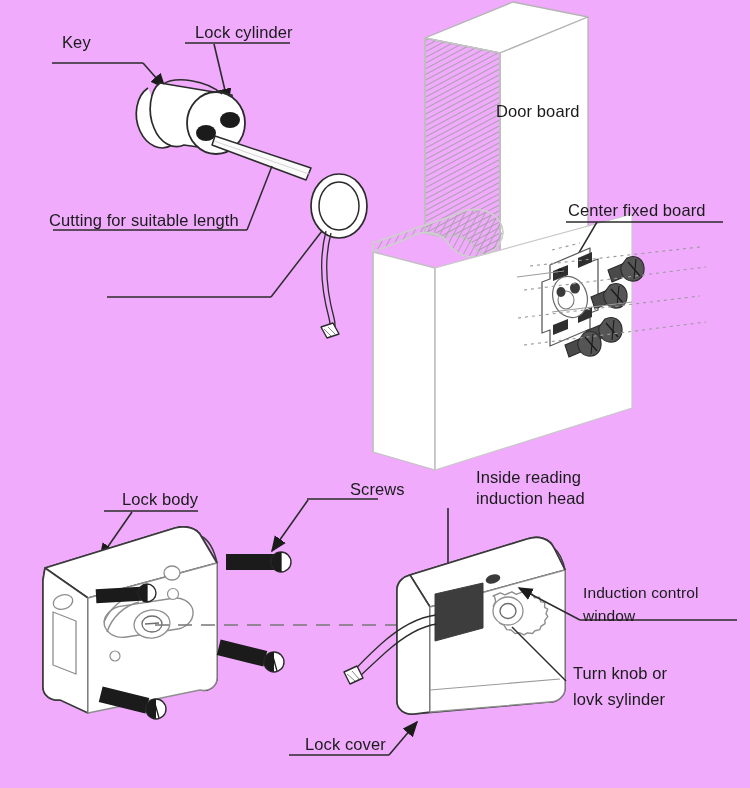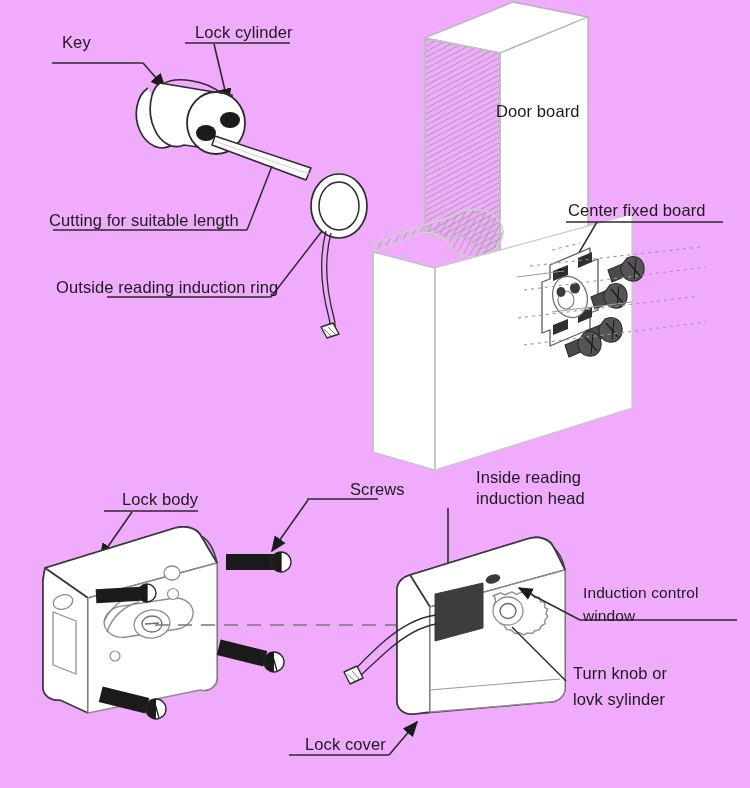--- a/index.html
+++ b/index.html
@@ -344,21 +344,20 @@
     </g>
 
   </svg>
 
   <div class="lbl" style="left:62px; top:32px;">Key</div>
 
   <div class="lbl" style="left:187px; top:22px;margin-left:8px;">Lock cylinder</div>
 
   <div class="lbl" style="left:49px; top:210px;">Cutting for suitable length</div>
 
-  <div class="lbl" style="left:56px; top:277px;">Outside reading induction ring</div>
 
   <div class="lbl" style="left:496px; top:101px;">Door board</div>
 
   <div class="lbl" style="left:568px; top:200px;">Center fixed board</div>
 
   <div class="lbl" style="left:122px; top:489px;">Lock body</div>
 
   <div class="lbl" style="left:310px; top:479px;margin-left:40px;">Screws</div>
 
   <div class="lbl two-line" style="left:444px; top:467px; width:170px;margin-left:32px;">

